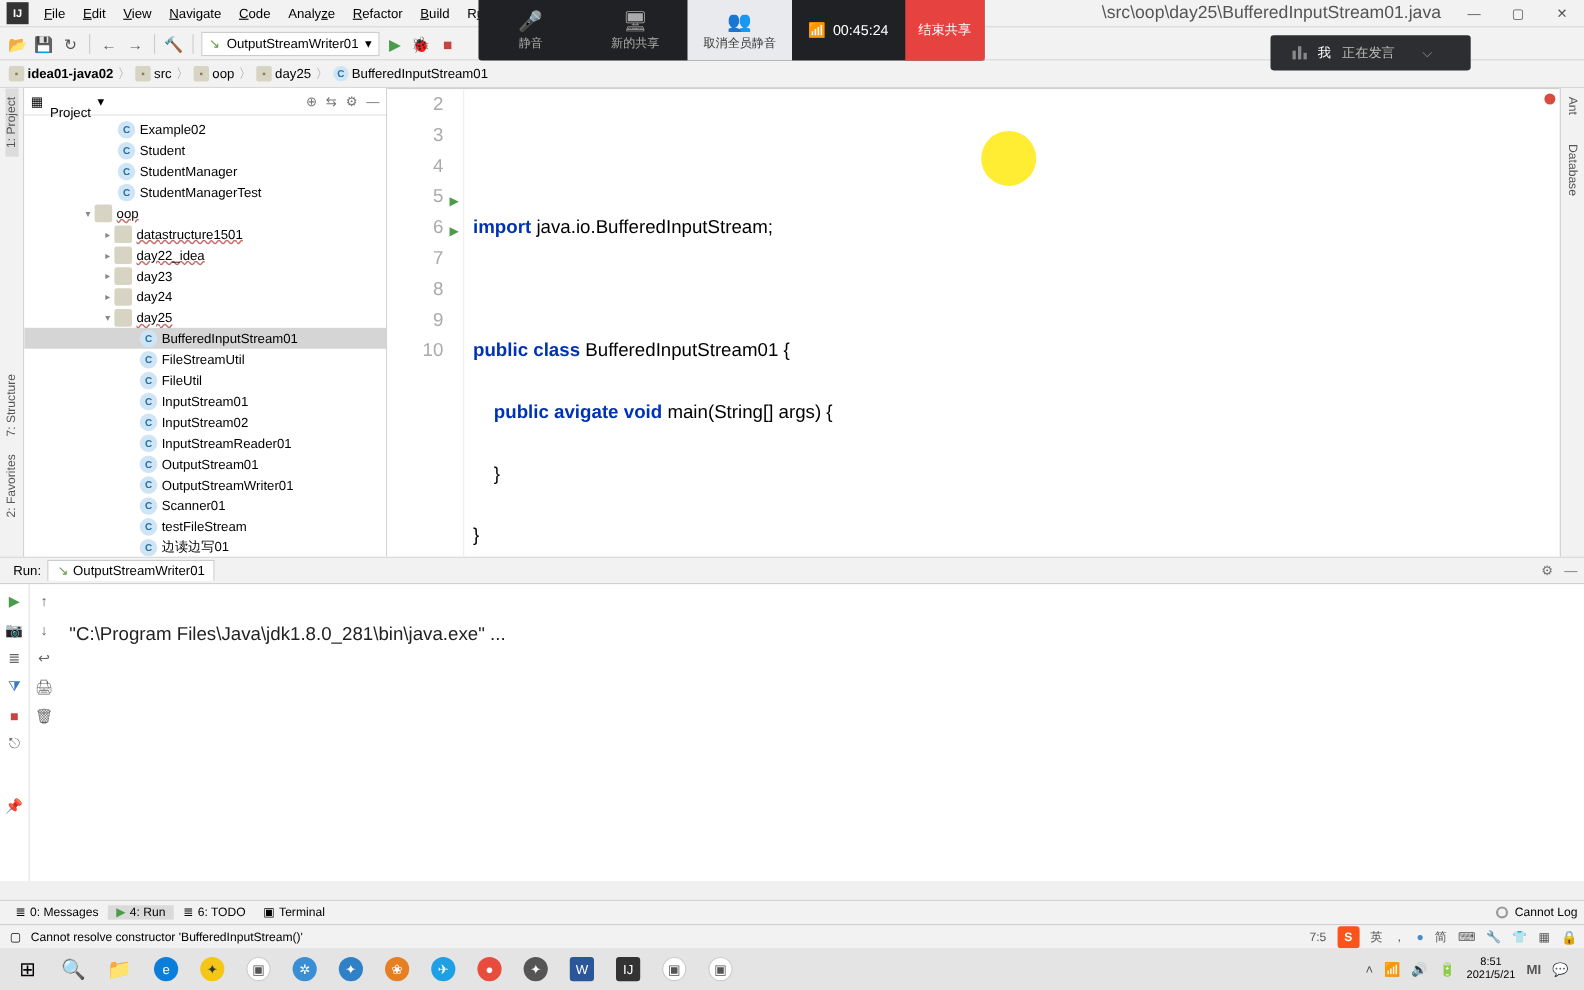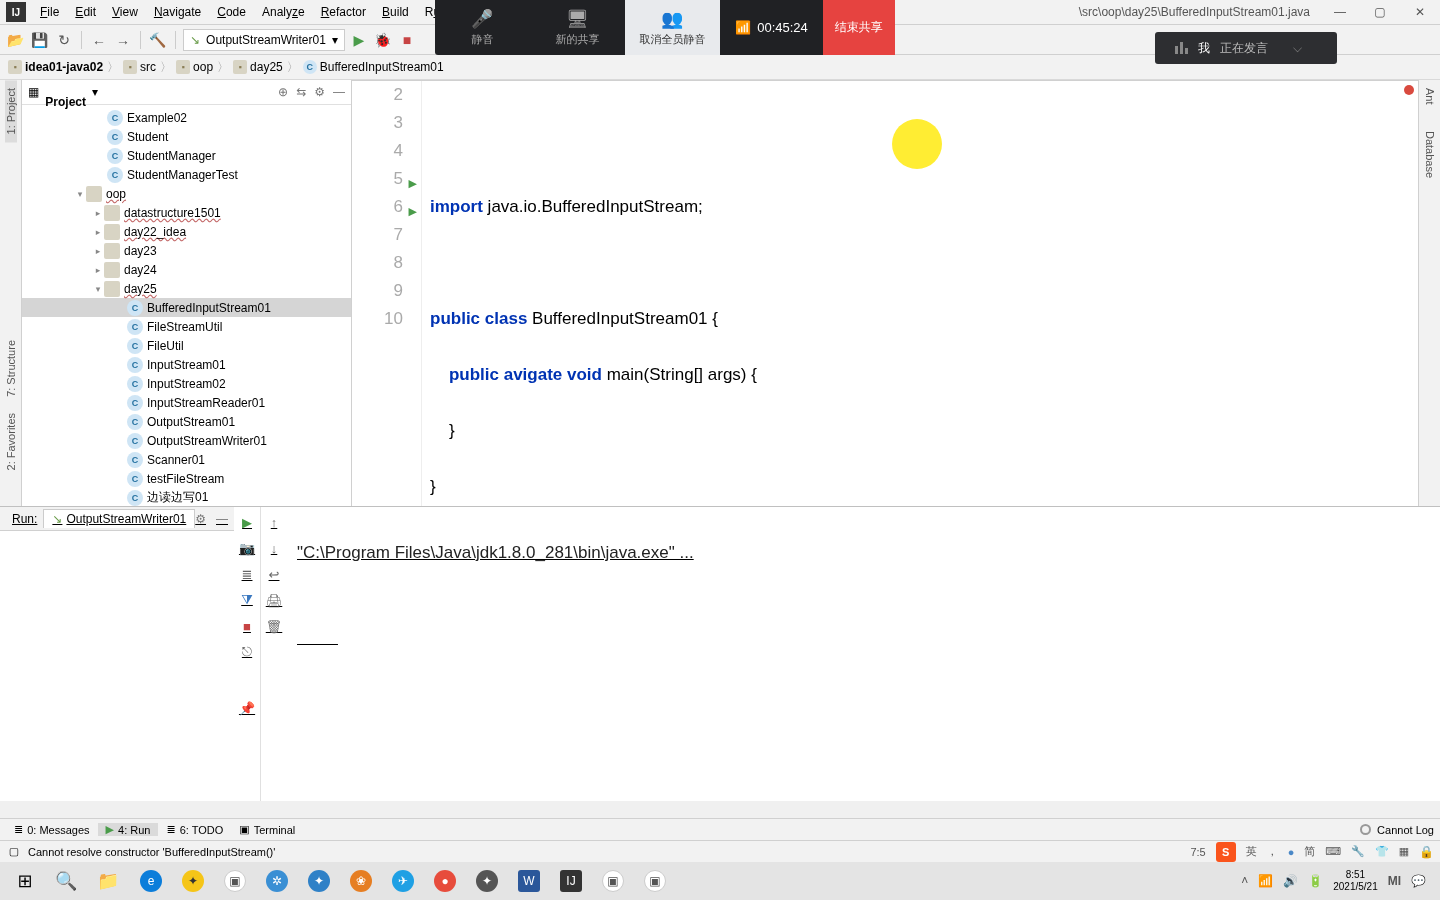--- a/index.html
+++ b/index.html
@@ -3,21 +3,21 @@
   <meta charset="utf-8">
   <style>
     * { margin: 0; padding: 0; box-sizing: border-box; font-family: "Segoe UI", Arial, sans-serif; }
     body { width: 1440px; height: 900px; overflow: hidden; background: #f0f0f0; font-size: 12px; }
 
     
     .menu-bar { display: flex; align-items: center; height: 25px; background: #f2f2f2; border-bottom: 1px solid #d0d0d0; }
     .app-icon { width: 20px; height: 20px; background: #333; margin: 0 6px; display: flex; align-items: center; justify-content: center; color: #fff; font-size: 10px; font-weight: bold; }
     .menu-item { padding: 3px 8px; cursor: pointer; }
     .menu-item u { text-decoration: underline; }
-    .path-display { margin-left: auto; color: #555; font-size: 12px; padding-right: 10px; }
+    .path-display { margin-left: auto; color: #555; font-size: 16px; padding-right: 10px; }
     .win-controls { display: flex; gap: 20px; padding: 0 10px; }
     .win-btn { width: 20px; text-align: center; cursor: pointer; color: #555; }
 
     
     .conf-overlay { position: absolute; top: 0; left: 435px; height: 55px; display: flex; background: #202124; border-radius: 0 0 3px 3px; z-index: 100; }
     .conf-btn { width: 95px; display: flex; flex-direction: column; align-items: center; justify-content: center; color: #aaa; font-size: 11px; gap: 2px; }
     .conf-btn.active { background: #e8eaed; color: #333; }
     .conf-icon { font-size: 18px; }
     .conf-timer { display: flex; align-items: center; color: #fff; padding: 0 15px; font-size: 13px; gap: 6px; }
     .conf-end { background: #e64340; color: #fff; padding: 0 12px; display: flex; align-items: center; font-size: 12px; cursor: pointer; }
@@ -43,21 +43,21 @@
 
     
     .main-split { display: flex; height: 426px; }
     .left-gutter { width: 22px; background: #f2f2f2; border-right: 1px solid #d0d0d0; display: flex; flex-direction: column; align-items: center; }
     .gutter-label { writing-mode: vertical-rl; transform: rotate(180deg); font-size: 11px; color: #555; padding: 8px 0; cursor: pointer; }
     .gutter-label.active { background: #dcdcdc; }
 
     
     .project-panel { width: 330px; background: #fff; border-right: 1px solid #d0d0d0; display: flex; flex-direction: column; }
     .pp-header { display: flex; align-items: center; height: 25px; padding: 0 6px; border-bottom: 1px solid #e0e0e0; gap: 6px; }
-    .pp-header .title { font-weight: bold; margin-top: 20px; }
+    .pp-header .title { font-weight: normal; margin-top: 20px; }
     .pp-header .right { margin-left: auto; display: flex; gap: 8px; color: #777; }
     .pp-tree { flex: 1; overflow: hidden; padding: 3px 0; }
     .tree-item { display: flex; align-items: center; height: 19px; font-size: 12px; cursor: pointer; white-space: nowrap; }
     .tree-item.selected { background: #d5d5d5; }
     .tree-toggle { width: 12px; text-align: center; color: #888; font-size: 9px; }
     .tree-icon { width: 16px; height: 16px; border-radius: 50%; margin-right: 4px; display: inline-flex; align-items: center; justify-content: center; font-size: 9px; font-weight: bold; }
     .tree-icon.c { background: #cfe5f5; color: #2672a1; }
     .tree-icon.f { background: #d8d4c4; color: #8a7d55; border-radius: 2px; font-size: 8px; }
 
     
@@ -78,21 +78,21 @@
     .var-name { color: #660e7a; font-style: italic; }
     .code .hl-line { background: #fffae3; display: inline-block; width: 900px; margin-left: -8px; padding-left: 8px; }
     .paren-hl { background: #cde3f7; border: 1px solid #7aa7d1; }
     .err-ind { position: absolute; right: 4px; top: 4px; width: 10px; height: 10px; border-radius: 50%; background: #d94a3f; }
     .yellow-cursor { position: absolute; width: 50px; height: 50px; border-radius: 50%; background: #ffed33; top: 38px; left: 470px; }
     .err-underline { text-decoration: underline wavy #d94a3f; }
 
     .right-gutter { width: 22px; background: #f2f2f2; border-left: 1px solid #d0d0d0; display: flex; flex-direction: column; align-items: center; }
 
     
-    .run-panel { height: 295px; border-top: 1px solid #c0c0c0; display: flex; flex-direction: row; background: #fff; text-decoration: underline; }
+    .run-panel { height: 295px; border-top: 1px solid #c0c0c0; display: flex; flex-direction: column; background: #fff; }
     .run-header { display: flex; align-items: center; height: 24px; border-bottom: 1px solid #d0d0d0; padding: 0 6px; background: #f2f2f2; }
     .run-header .right { margin-left: auto; display: flex; gap: 10px; color: #777; }
     .run-tab { background: #fff; border: 1px solid #ccc; border-bottom: none; padding: 2px 8px; display: flex; align-items: center; gap: 4px; font-size: 12px; }
     .run-body { flex: 1; display: flex; }
     .run-tools { width: 55px; display: flex; }
     .run-tool-col { display: flex; flex-direction: column; gap: 8px; padding: 6px 4px; align-items: center; }
     .run-tool-col:first-child { border-right: 1px solid #e0e0e0; }
     .rt-ico { width: 18px; height: 18px; display: flex; align-items: center; justify-content: center; color: #666; font-size: 13px; cursor: pointer; }
     .rt-ico.green { color: #4a9c4a; }
     .rt-ico.red { color: #c74444; }

